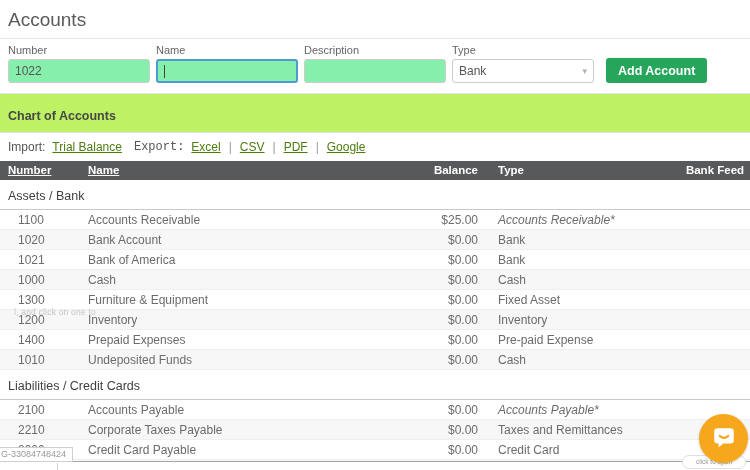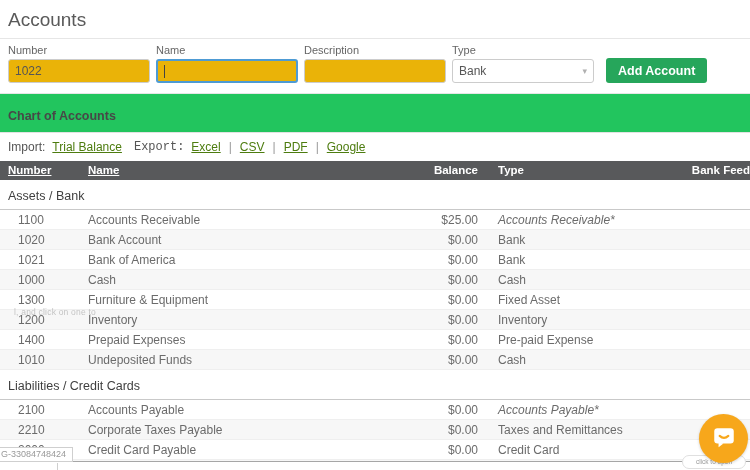--- a/index.html
+++ b/index.html
@@ -9,51 +9,51 @@
     background:#fff; font-family:"Liberation Sans", sans-serif;
   }
   .page-title { font-size:19px; font-weight:400; color:#5a5a5a; margin:0; padding:9px 8px 7px; }
 
   
   .form-panel { border-top:1px solid #e6e6e6; border-bottom:1px solid #e6e6e6;
     padding:5px 8px 10px; display:flex; align-items:flex-end; background:#fff; }
   .field { display:flex; flex-direction:column; margin-right:6px; }
   .field label { font-size:11px; color:#666; margin-bottom:3px; }
   .field input { width:142px; height:24px; border:1px solid #ccc; border-radius:3px;
-    font-size:12px; color:#555; padding:0 6px; background:#eab308; outline:none;
+    font-size:12px; color:#555; padding:0 6px; background:#86efac; outline:none;
     font-family:"Liberation Sans", sans-serif; }
   .input-wrap { position:relative; }
   .input-wrap input.focused { border:2px solid #4e9bd4; }
   .caret { position:absolute; left:8px; top:6px; width:1px; height:13px; background:#444; }
   .select-box { width:142px; height:24px; border:1px solid #ccc; border-radius:3px;
     font-size:12px; color:#555; padding:0 6px; background:#fff;
     display:flex; align-items:center; justify-content:space-between; cursor:pointer; }
   .select-arrow { color:#b0b0b0; font-size:9px; }
   .add-btn { background:#26A65B; color:#fff; font-weight:bold; font-size:12.5px;
     border:none; border-radius:3px; height:25px; padding:0 12px; margin-left:6px;
     cursor:pointer; font-family:"Liberation Sans", sans-serif; }
 
   
-  .coa-heading { background:#22c55e; border-bottom:1px solid #e2e2e2;
+  .coa-heading { background:#bef264; border-bottom:1px solid #e2e2e2;
     padding:15px 8px 9px; font-size:12.5px; font-weight:bold; color:#474747; }
   .io-row { padding:7px 8px; font-size:12px; color:#555; display:flex; align-items:flex-end; background:#fff; }
   .io-label { margin-right:5px; }
   .io-label.export { margin-left:10px;font-family:Liberation Mono, monospace; }
   .io-links a { color:#4d7c0f; text-decoration:underline; margin:0 2px; cursor:pointer; }
   .sep { color:#999; margin:0 6px; }
 
   
   .tbl-header { display:flex; background:#58595B; color:#fff; height:19px;
     line-height:19px; font-size:11.5px; font-weight:bold; }
   .hc, .c { overflow:hidden; white-space:nowrap; }
   .hc.number { width:80px; padding-left:8px; }
   .hc.name   { width:310px; padding-left:8px; }
   .hc.balance{ width:96px; text-align:right; padding-right:8px; }
   .hc.type   { width:194px; padding-left:12px; }
-  .hc.feed   { flex:1; text-align:right; }
+  .hc.feed   { flex:1; text-align:center; }
   .hc a { color:#fff; text-decoration:underline; cursor:pointer; }
 
   .section-title { padding:9px 8px 6px; font-size:12.5px; font-weight:normal;
     color:#3f3f3f; border-bottom:1px solid #c9c9c9; background:#fff; }
   .row { display:flex; height:20px; line-height:20px; font-size:12px;
     color:#6b6b6b; border-bottom:1px solid #efefef; background:#fff; cursor:pointer; }
   .row:nth-child(even) { background:#f7f7f7; }
   .c.number { width:80px; padding-left:18px; }
   .c.name   { width:310px; padding-left:8px; }
   .c.balance{ width:96px; text-align:right; padding-right:8px; }

